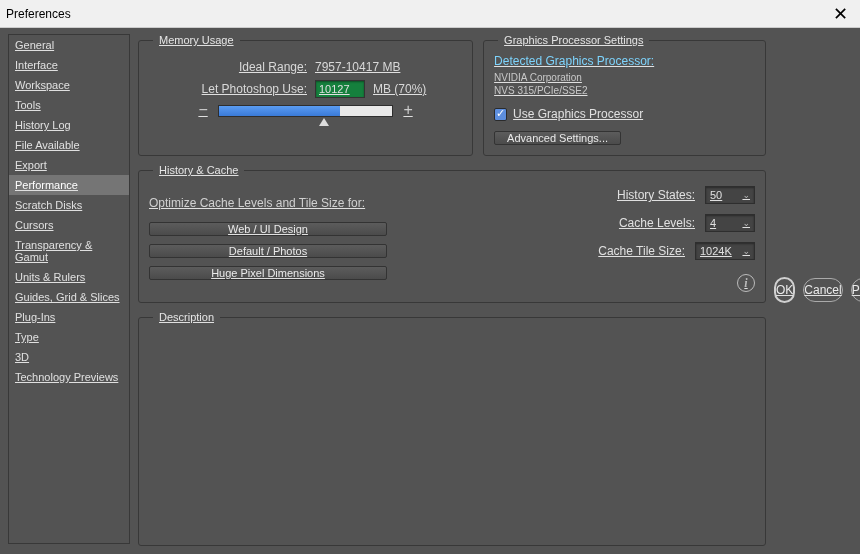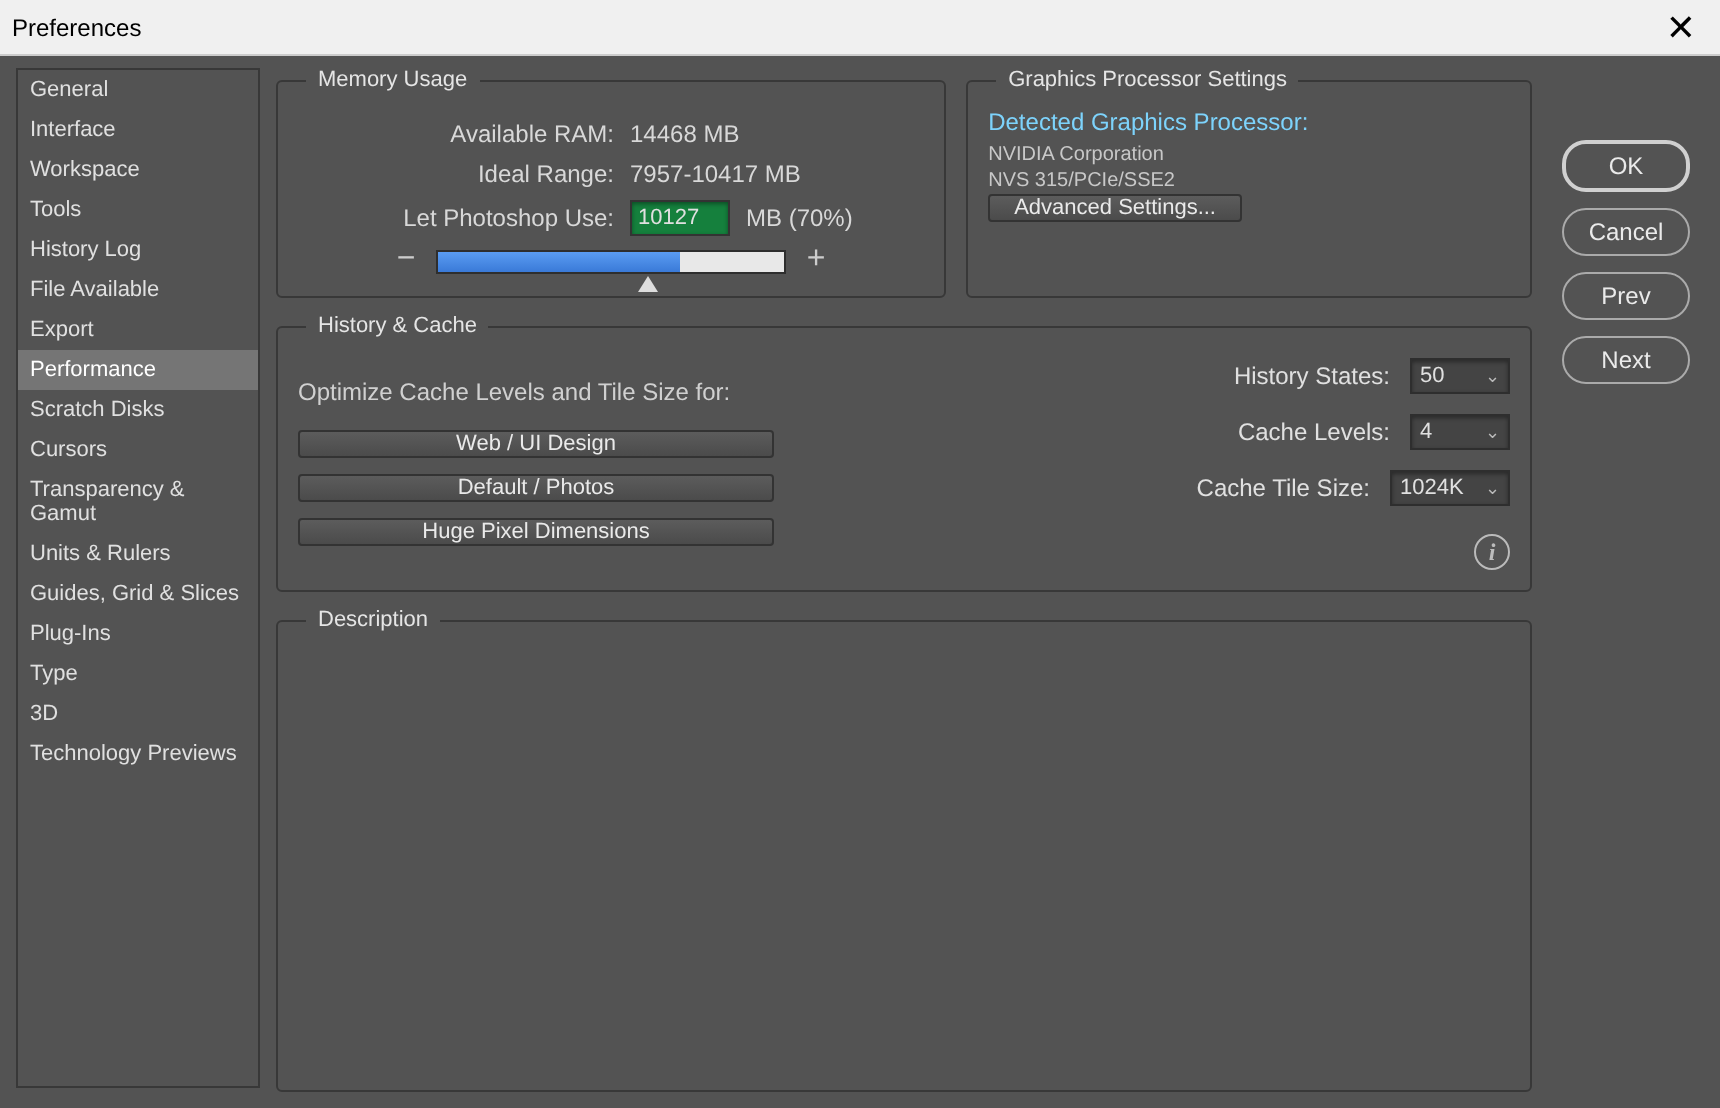--- a/index.html
+++ b/index.html
@@ -30,20 +30,21 @@
     cursor: pointer;
     padding: 2px 6px;
     font-weight: 300;
   }
   .main {
     display: flex;
     height: calc(554px - 28px);
     background: #535353;
     padding: 6px 8px 8px 8px;
     gap: 8px;
+    text-decoration: underline;
   }
   .sidebar {
     width: 122px;
     background: #535353;
     border: 1px solid #383838;
     padding: 0;
     height: 510px;
     overflow: hidden;
   }
   .sidebar .item {
@@ -55,21 +56,21 @@
   .sidebar .item.selected {
     background: #757575;
     color: #fff;
   }
   .content {
     flex: 1;
     display: flex;
     gap: 8px;
   }
   .col-left { flex: 1; display: flex; flex-direction: column; gap: 8px; }
-  .col-right { width: 78px; display: flex; flex-direction: column; gap: 8px; align-items: center; margin-top: 36px; }
+  .col-right { width: 78px; display: flex; flex-direction: row; gap: 8px; align-items: center; }
   fieldset {
     border: 1px solid #383838;
     border-radius: 3px;
     padding: 8px 10px 10px 10px;
     position: relative;
   }
   legend {
     color: #e5e5e5;
     font-size: 11px;
     padding: 0 6px;
@@ -240,24 +241,20 @@
     <div class="item">Technology Previews</div>
   </div>
 
   <div class="content">
     <div class="col-left">
 
       <div class="toprow">
         <fieldset class="mem-usage">
           <legend>Memory Usage</legend>
           <div class="mem-row">
-            <span class="mem-label">Available RAM:</span>
-            <span class="mem-value">14468 MB</span>
-          </div>
-          <div class="mem-row">
             <span class="mem-label">Ideal Range:</span>
             <span class="mem-value">7957-10417 MB</span>
           </div>
           <div class="mem-row">
             <span class="mem-label">Let Photoshop Use:</span>
             <input class="num-input" value="10127" style="">
             <span class="mem-value">MB (70%)</span>
           </div>
           <div class="slider-row">
             <span class="pm-btn">−</span>
@@ -267,20 +264,24 @@
             </div>
             <span class="pm-btn">+</span>
           </div>
         </fieldset>
 
         <fieldset class="gpu-settings">
           <legend>Graphics Processor Settings</legend>
           <div class="gpu-text">Detected Graphics Processor:</div>
           <div class="gpu-small">NVIDIA Corporation</div>
           <div class="gpu-small">NVS 315/PCIe/SSE2</div>
+          <div class="chk-row">
+            <input type="checkbox" checked="" style="">
+            <span style="font-size:12px;">Use Graphics Processor</span>
+          </div>
           <button class="btn">Advanced Settings...</button>
         </fieldset>
       </div>
 
       <fieldset>
         <legend>History &amp; Cache</legend>
         <div class="hc-row">
           <div class="hc-left">
             <div class="subtext">Optimize Cache Levels and Tile Size for:</div>
             <div class="opt-buttons">

